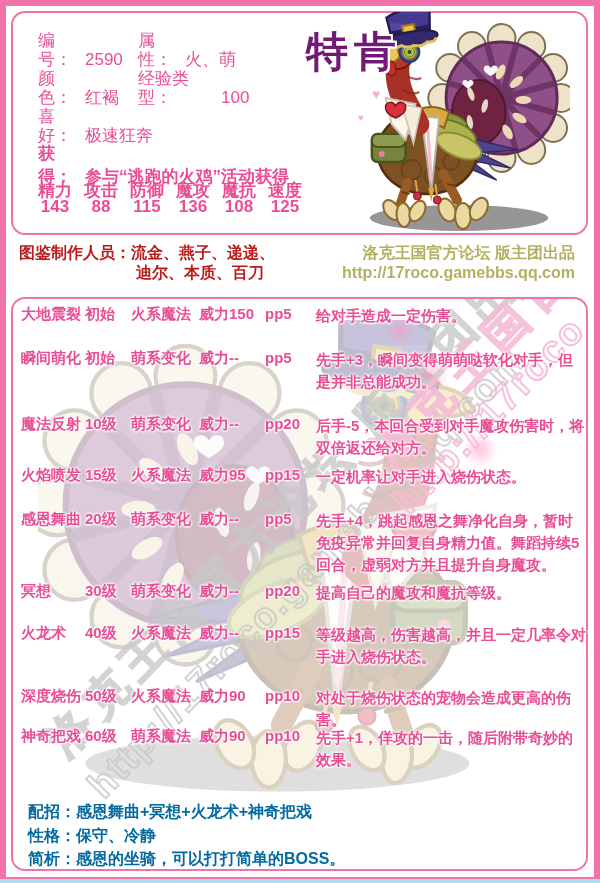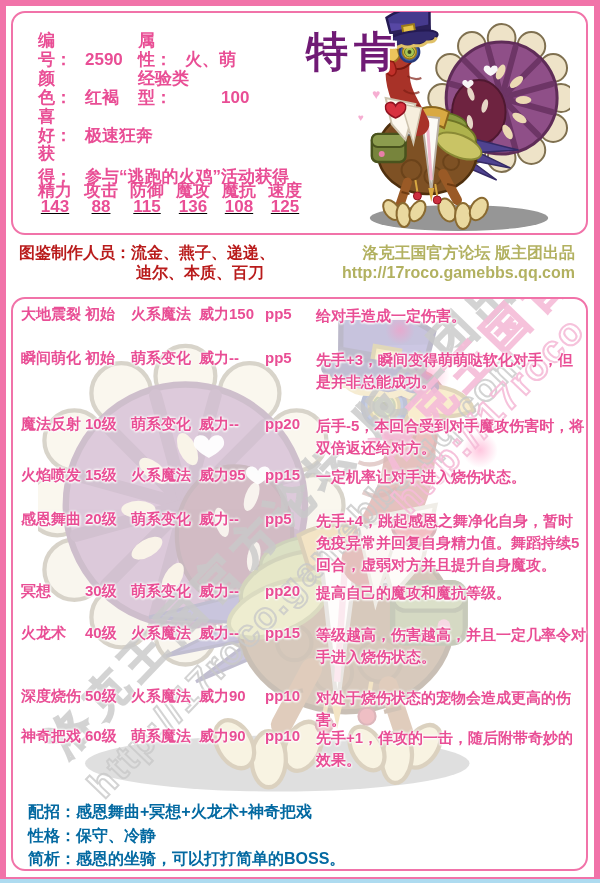--- a/index.html
+++ b/index.html
@@ -18,29 +18,29 @@
   .turkey-main{position:absolute;left:352px;top:12px;width:218px;height:222px;z-index:8;}
   .wm{position:absolute;transform:rotate(-46deg);transform-origin:0 50%;white-space:nowrap;
       font-weight:700;color:transparent;-webkit-text-stroke:2px #c9c9c9;opacity:.8;}
   .wm-cn{font-size:44px;letter-spacing:9px;}
   .wm-url{font-size:38px;letter-spacing:2px;}
   .wm-pink{-webkit-text-stroke-color:#f5bcd8;opacity:.9;}
   .spark{position:absolute;border-radius:50%;
       background:radial-gradient(circle,rgba(255,150,195,.55),rgba(255,150,195,0) 70%);}
   
   .pink{color:#e94e95;}
-  .info{position:absolute;left:38px;top:31px;font-size:17px;font-weight:700;line-height:19px;z-index:10;}
+  .info{position:absolute;left:38px;top:31px;font-size:17px;font-weight:400;line-height:19px;z-index:10;}
   .info .l1{display:inline-block;width:47px;}
   .info .v1{display:inline-block;width:53px;}
   .info .lw{display:inline-block;width:83px;}
   .acquire{position:absolute;left:38px;top:142px;font-size:17px;font-weight:700;z-index:10;}
   .acquire .l1{display:inline-block;width:47px;}
   .stats-row{position:absolute;left:32px;display:flex;z-index:10;}
   .stats-row span{width:46px;text-align:center;font-size:17px;font-weight:700;color:#e94e95;}
-  .stats-h{top:179px;} .stats-v{top:197px;text-decoration:underline;}
+  .stats-h{top:179px;} .stats-v{top:197px;}
   .title{position:absolute;left:306px;top:24px;font-size:42px;font-weight:700;color:#701a75;
       letter-spacing:6px;z-index:9;
       text-shadow:2px 0 0 #fff,-2px 0 0 #fff,0 2px 0 #fff,0 -2px 0 #fff,
                   2px 2px 0 #fff,-2px -2px 0 #fff,2px -2px 0 #fff,-2px 2px 0 #fff;}
   .heart-spark{position:absolute;color:#f6aed2;z-index:9;}
   
   .credits-left{position:absolute;left:19px;top:243px;font-size:16px;font-weight:700;color:#b91c1c;
       line-height:20px;z-index:10;text-shadow:0 0 2px #fff,0 0 2px #fff;}
   .credits-left .indent{display:block;padding-left:117px;}
   .credits-right{position:absolute;right:25px;top:243px;font-size:16px;font-weight:700;color:#b2b160;

